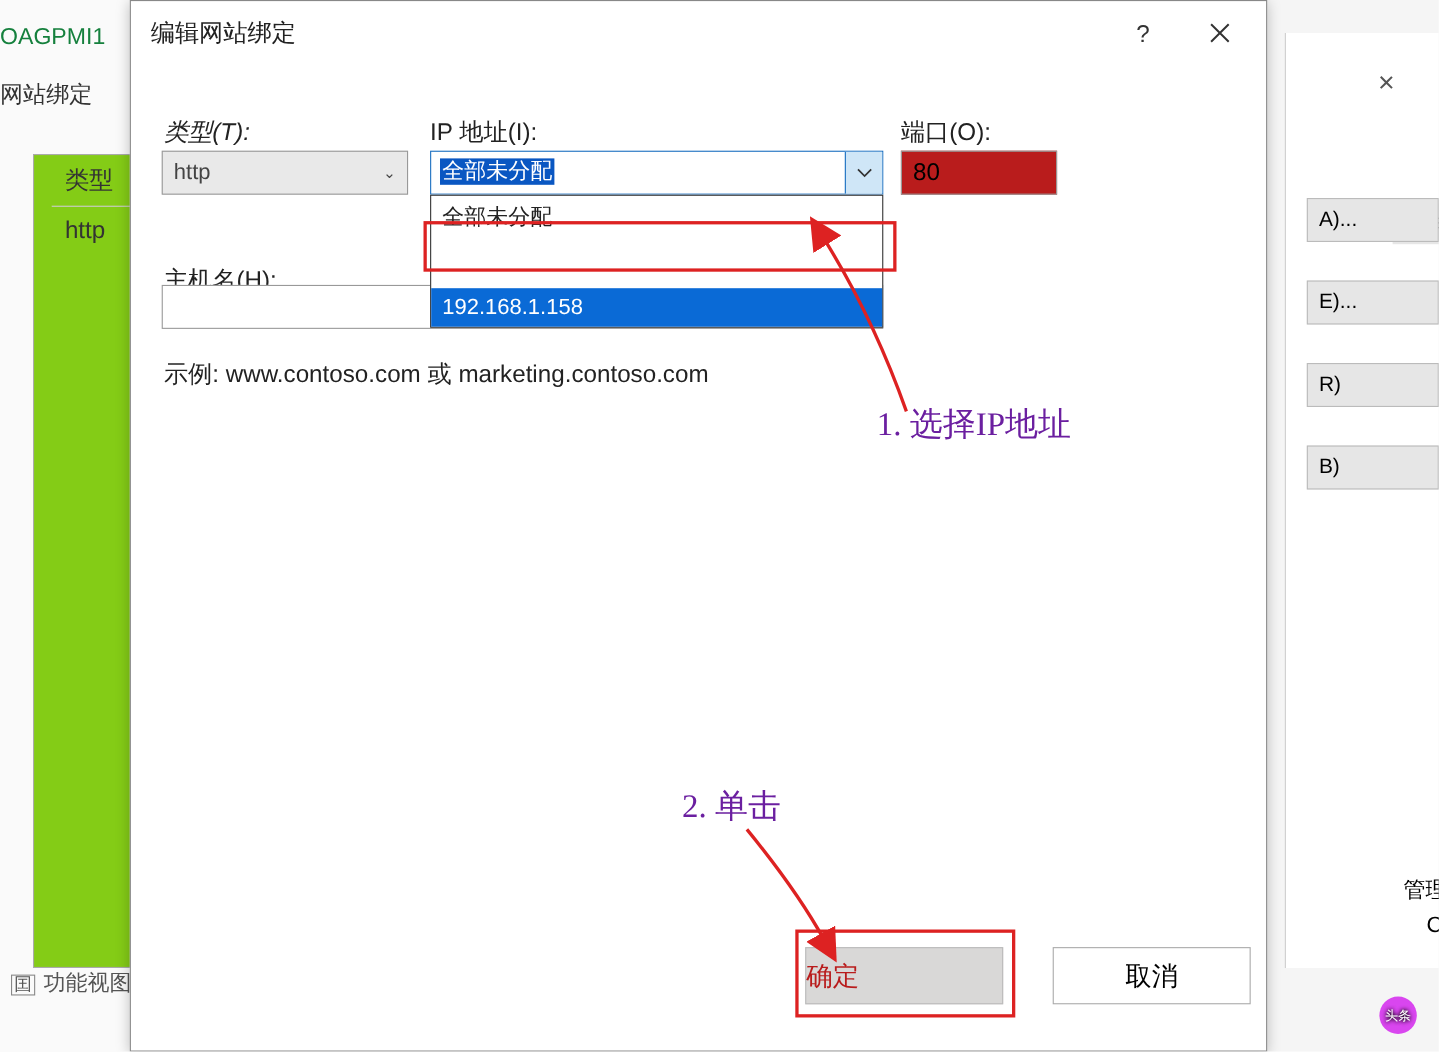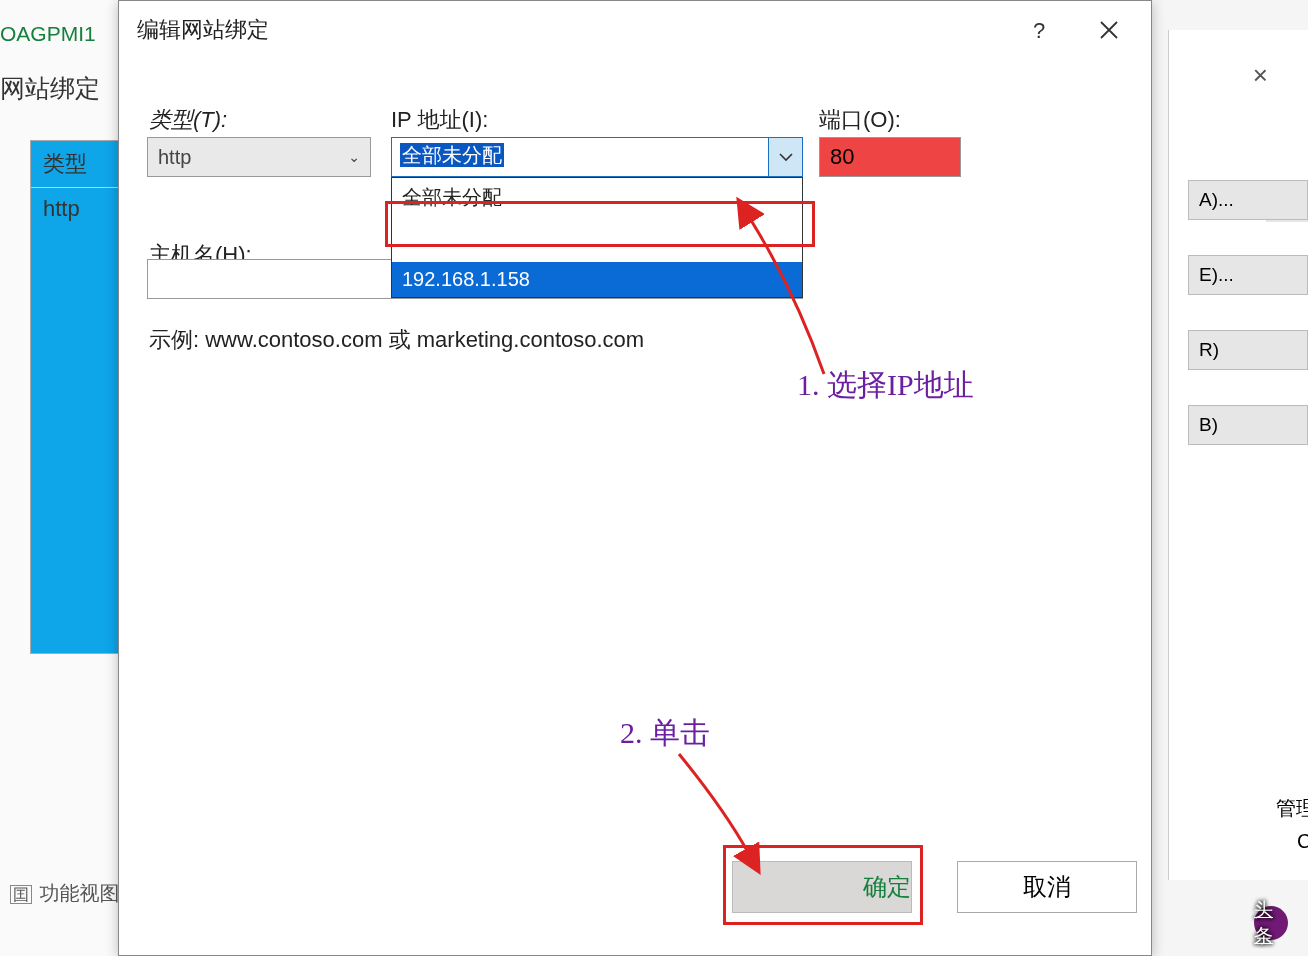--- a/index.html
+++ b/index.html
@@ -11,27 +11,28 @@
     position: relative;
     overflow: hidden;
   }
   .bg-left {
     left: 0; top: 0; width: 120px; height: 956px;
     background: #fafafa;
     border: none;
     border-right: none;
   }
   .bg-left .lbl1 { position: absolute; left: 0; top: 22px; font-size: 21px; color: #15803d; text-align: right; }
-  .bg-left .lbl2 { position: absolute; left: 20; top: 72px; font-size: 25px; color: #333; }
+  .bg-left .lbl2 { position: absolute; left: 20; top: 72px; font-size: 21px; color: #333; }
   .bg-table {
     position: absolute;
     left: 30px; top: 140px;
-    width: 90px; height: 514px;
+    width: 90px; height: 740px;
     border: 1px solid #aaa;
-    background: #0ea5e9;
+    background: #84cc16;
+    padding-left: 16px;
   }
   .bg-table .th { padding: 8px 12px; font-size: 22px; color: #333; border-bottom: 1px solid #ccc; }
   .bg-table .td { padding: 8px 12px; font-size: 22px; color: #333; }
   .bg-bottom-label { position: absolute; left: 10px; top: 880px; font-size: 20px; color: #555; }
   .bg-bottom-label .icon { border:1px solid #888; padding:0 2px; margin-right:2px; font-size:16px;}
   .bg-right {
     position: absolute;
     right: 0; top: 30px;
     width: 140px; height: 850px;
     background: #fff;
@@ -156,21 +157,21 @@
     border: 3px solid #d22;
     z-index: 6;
     pointer-events: none;
   }
   .port-input {
     position: absolute; left: 700px; top: 78px;
     width: 142px; height: 40px;
     border: 1px solid #999;
     padding: 4px 10px;
     font-size: 22px;
-    background: #ef4444;
+    background: #b91c1c;
   }
   .host-input {
     position: absolute; left: 28px; top: 200px;
     width: 656px; height: 40px;
     border: 1px solid #999;
     background: #fff;
   }
   .example {
     position: absolute; left: 30px; top: 266px;
     font-size: 22px; color: #222;
@@ -191,24 +192,24 @@
   .footer {
     position: absolute;
     left: 0; bottom: 0;
     width: 100%; height: 140px;
   }
   .btn-ok {
     position: absolute;
     left: 613px; bottom: 42px;
     width: 180px; height: 52px;
     background: #d9d8d7;
-    color: #15803d;
+    color: #b91c1c;
     font-size: 24px;
     border: 1px solid #bbb;
-    display: flex; align-items: center; justify-content: flex-end;
+    display: flex; align-items: center; justify-content: flex-start;
   }
   .red-box-2 {
     position: absolute;
     left: 604px; bottom: 30px;
     width: 200px; height: 80px;
     border: 3px solid #d22;
     z-index: 6;
     pointer-events: none;
   }
   .btn-cancel {
@@ -225,26 +226,25 @@
     right: 12px; bottom: 16px;
     color: #fff;
     font-size: 26px;
     text-shadow: 0 0 4px #000, 0 0 4px #000;
     display: flex; align-items: center;
     z-index: 100;
   }
   .watermark .logo {
     width: 34px; height: 34px;
     border-radius: 50%;
-    background: #701a75;
+    background: #d946ef;
     color: #fff;
-    font-size: 19px;
+    font-size: 12px;
     display: inline-flex; align-items: center; justify-content: center;
     margin-right: 8px;
-    text-decoration: underline;
   }
 </style>
 </head>
 <body>
 
 <div class="bg-left">
   <div class="lbl1">OAGPMI1</div>
   <div class="lbl2">网站绑定</div>
   <div class="bg-table">
     <div class="th">类型</div>

